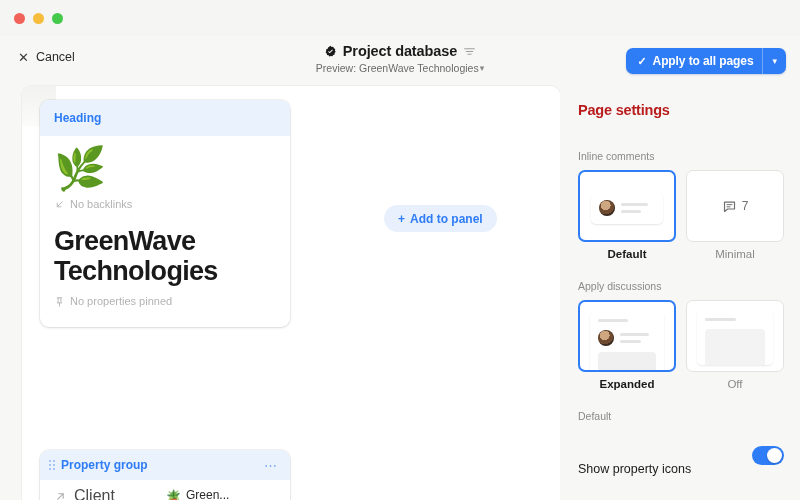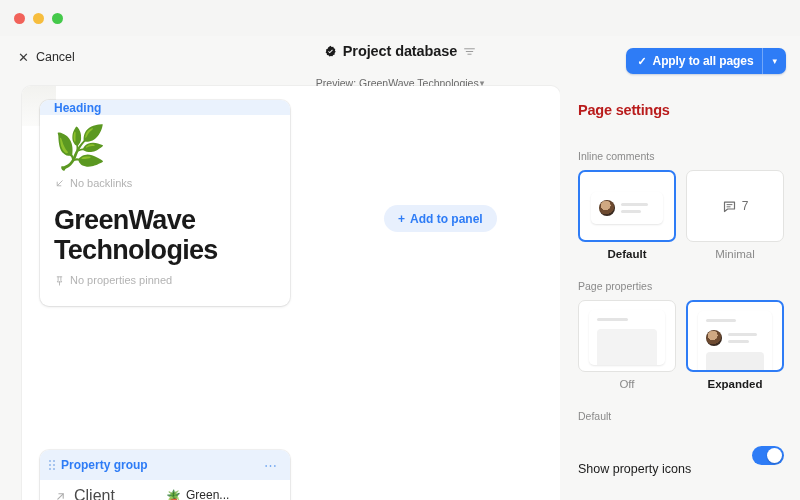--- a/index.html
+++ b/index.html
@@ -45,21 +45,21 @@
     position: absolute; left: 0; right: 0; top: 7px;
     display: flex; flex-direction: column; align-items: center;
   }
   .ct-row { display: flex; align-items: center; gap: 6px; }
   .ct-main {
     font-size: 14.5px; font-weight: bold; color: #1b1b1b; letter-spacing: -0.1px;
   }
   .badge-ico { width: 13px; height: 13px; display: block; }
   .filter-ico { width: 13px; height: 13px; display: block; opacity: .42; }
   .ct-sub {
-    margin-top: 18px;
+    margin-top: 3px;
     display: flex; align-items: center; gap: 1px;
     font-size: 10.5px; color: #6b6b6b; justify-content: center;
   }
   .ct-sub .chev { font-size: 9px; color: #8a8a8a; }
 
   .apply-btn {
     position: absolute; right: 14px; top: 12px;
     height: 26px;
     background: #2e7cf6;
     border-radius: 7px;
@@ -100,21 +100,21 @@
   
   .pcard {
     position: absolute; left: 40px; top: 14px;
     width: 250px;
     background: #fff;
     border-radius: 9px;
     box-shadow: 0 1px 3px rgba(0,0,0,.10), 0 0 0 1px rgba(0,0,0,.05);
     overflow: hidden;
   }
   .pcard-head {
-    height: 15px;
+    height: 36px;
     background: #eaf2fd;
     display: flex; align-items: center;
     padding: 0 14px;
   }
   .pcard-head span { font-size: 12px; font-weight: bold; color: #2e7cf6; }
   .pcard-body { padding: 10px 14px 16px 14px; }
   .emoji-leaf { font-size: 42px; line-height: 1; display: block; margin: 2px 0 4px 0; }
   .muted-row {
     display: flex; align-items: center; gap: 5px;
     font-size: 11px; color: #b3b3b3; margin: 8px 0 4px 0;
@@ -428,49 +428,49 @@
               <line x1="8" y1="9" x2="16" y2="9" stroke="#6f6f6f" stroke-width="1.6" stroke-linecap="round"></line>
               <line x1="8" y1="12.5" x2="13" y2="12.5" stroke="#6f6f6f" stroke-width="1.6" stroke-linecap="round"></line>
             </svg>
             <span>7</span>
           </div>
         </div>
         <div class="opt-cap">Minimal</div>
       </div>
     </div>
 
-    <div class="s-label">Page properties</div>
+    <div class="s-label">Apply discussions</div>
     <div class="opt-row">
-
-      <div class="opt">
-        <div class="opt-thumb">
-          <div class="off-outer">
-            <div class="off-line"></div>
-            <div class="off-block"></div>
-          </div>
-        </div>
-        <div class="opt-cap">Off</div>
-      </div>
 
       <div class="opt sel">
         <div class="opt-thumb">
           <div class="exp-card">
             <div class="exp-top"></div>
             <div class="exp-mid">
               <span class="mini-ava"></span>
               <span class="mini-lines">
                 <i class="mini-line w80"></i>
                   <i class="mini-line w60"></i>
               </span>
             </div>
             <div class="exp-block"></div>
           </div>
         </div>
         <div class="opt-cap">Expanded</div>
       </div>
+
+      <div class="opt">
+        <div class="opt-thumb">
+          <div class="off-outer">
+            <div class="off-line"></div>
+            <div class="off-block"></div>
+          </div>
+        </div>
+        <div class="opt-cap">Off</div>
+      </div>
     </div>
 
     <div class="s-label">Default</div>
     <div class="tog-row">
       <span class="tog-text">Show property icons</span>
       <span class="toggle">
         <i class="knob"></i>
       </span>
     </div>
   </div>

